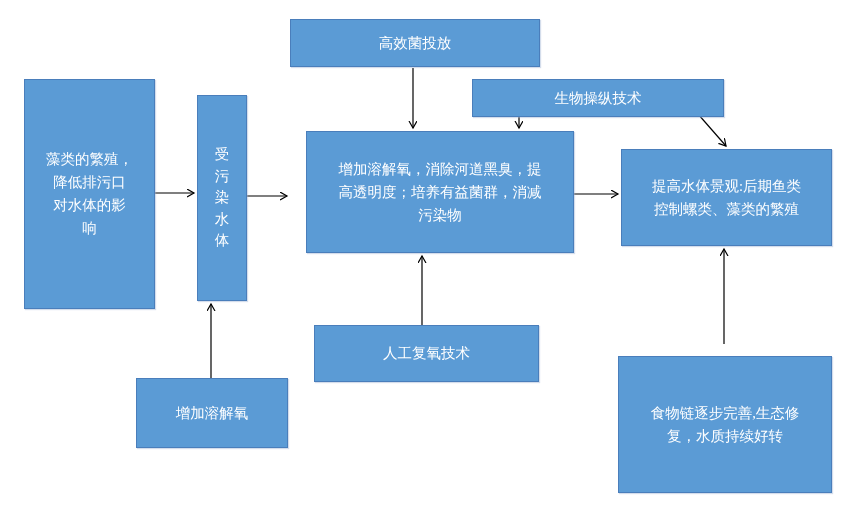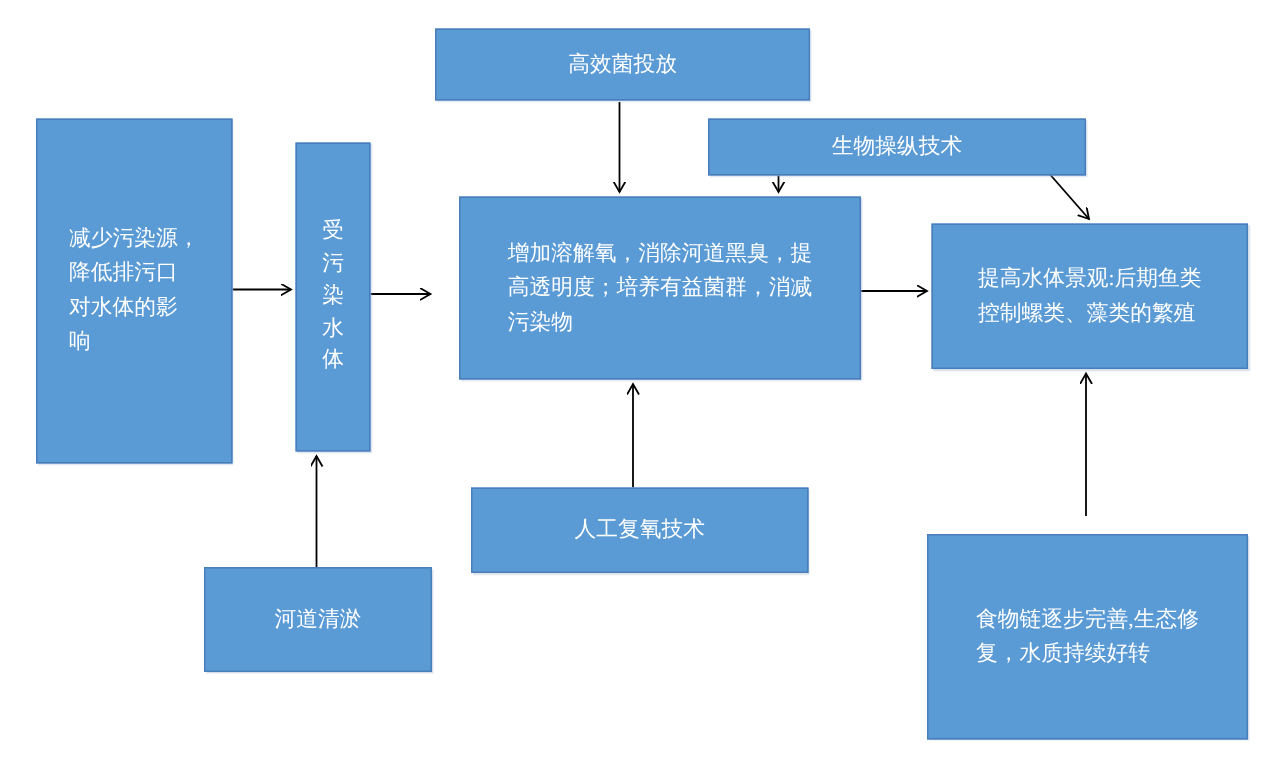--- a/index.html
+++ b/index.html
@@ -25,21 +25,21 @@
   }
   .node {
     position: absolute;
     box-sizing: border-box;
     background: #5b9bd5;
     border: 1.5px solid #4a7ebb;
     color: #ffffff;
     display: flex;
     align-items: center;
     justify-content: center;
-    text-align: left;
+    text-align: center;
     font-size: 14.5px;
     line-height: 23px;
     white-space: pre-line;
     box-shadow: 1px 1px 1px rgba(160,180,210,0.45);
   }
   .n-reduce    { left: 24px;  top: 79px;  width: 131px; height: 230px; }
   .n-polluted  { left: 197px; top: 95px;  width: 50px;  height: 206px; line-height: 21.5px; }
   .n-bacteria  { left: 290px; top: 19px;  width: 250px; height: 48px; }
   .n-bio       { left: 472px; top: 79px;  width: 252px; height: 38px; }
   .n-center    { left: 306px; top: 131px; width: 268px; height: 122px; }
@@ -65,21 +65,21 @@
       <line x1="413" y1="68" x2="413" y2="128" marker-end="url(#chev)"></line>
       <line x1="519" y1="117" x2="519" y2="128" marker-end="url(#chev)"></line>
       <line x1="684" y1="98" x2="726" y2="146" marker-end="url(#chev)"></line>
       <line x1="562" y1="194" x2="618" y2="194" marker-end="url(#chev)"></line>
       <line x1="422" y1="325" x2="422" y2="256" marker-end="url(#chev)"></line>
       <line x1="211" y1="378" x2="211" y2="304" marker-end="url(#chev)"></line>
       <line x1="724" y1="344" x2="724" y2="249" marker-end="url(#chev)"></line>
     </g>
   </svg>
 
-  <div class="node n-reduce">减少污染源，
+  <div class="node n-reduce">藻类的繁殖，
 降低排污口
 对水体的影
 响</div>
 
   <div class="node n-polluted">受
 污
 染
 水
 体</div>
 
@@ -89,18 +89,18 @@
 
   <div class="node n-center">增加溶解氧，消除河道黑臭，提
 高透明度；培养有益菌群，消减
 污染物</div>
 
   <div class="node n-landscape">提高水体景观:后期鱼类
 控制螺类、藻类的繁殖</div>
 
   <div class="node n-oxygen">人工复氧技术</div>
 
-  <div class="node n-dredge">河道清淤</div>
+  <div class="node n-dredge">增加溶解氧</div>
 
   <div class="node n-food">食物链逐步完善,生态修
 复，水质持续好转</div>
 
 </div>
 
 </body></html>

